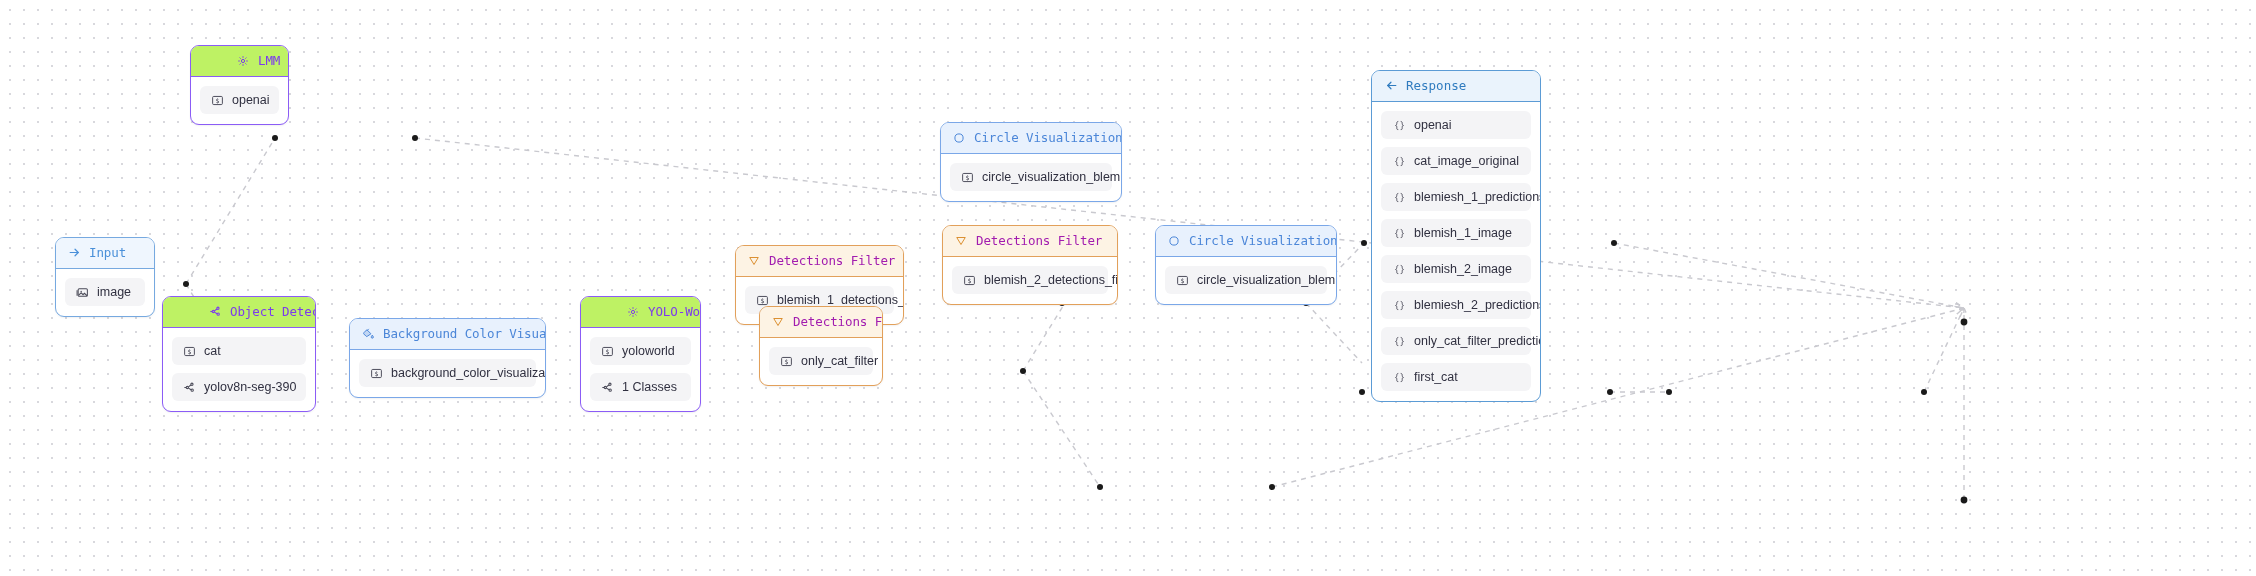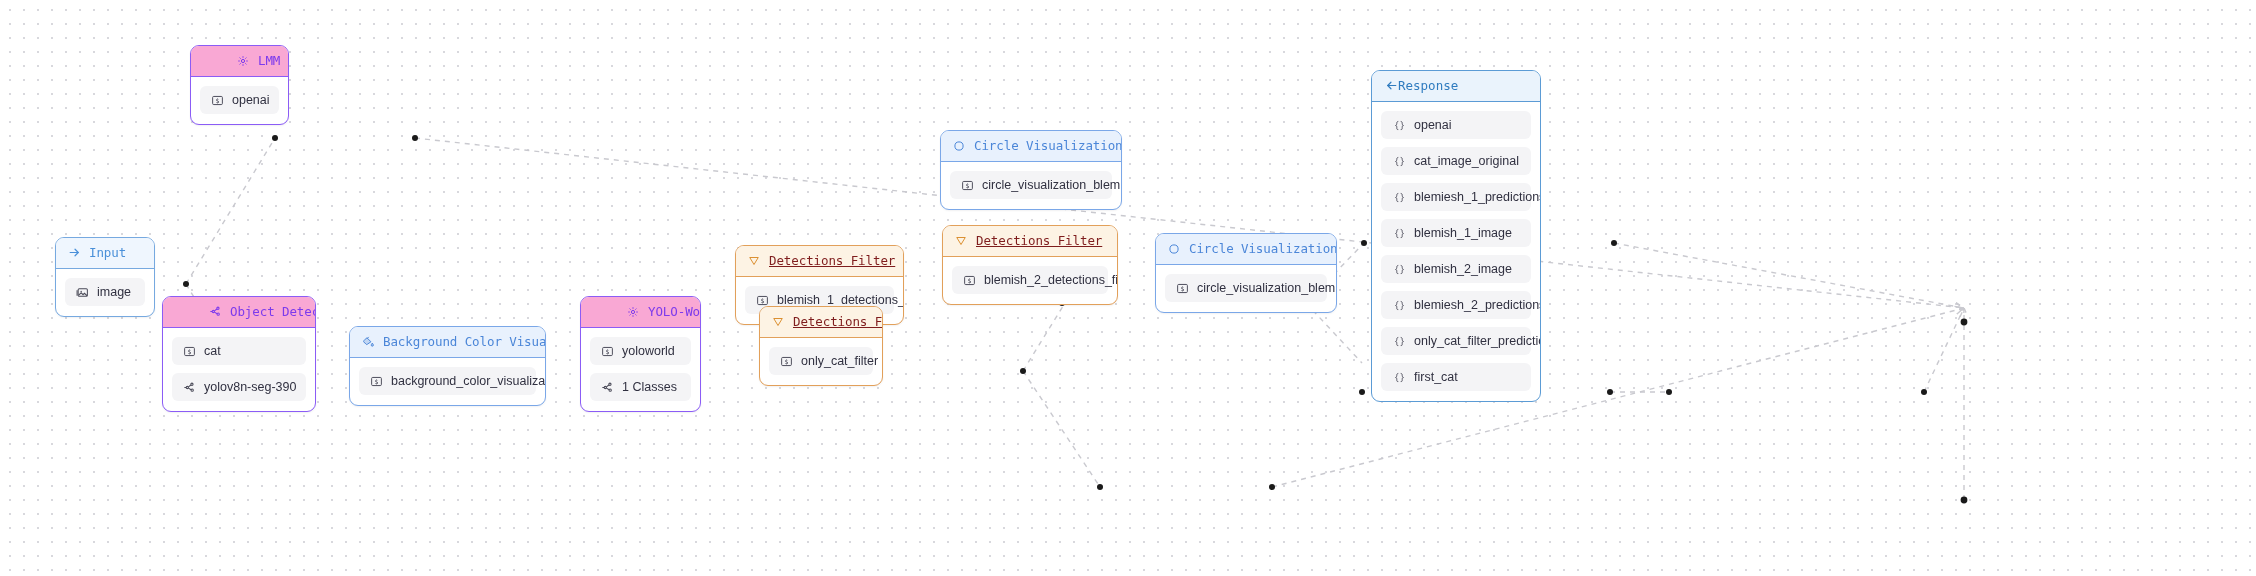--- a/index.html
+++ b/index.html
@@ -47,46 +47,46 @@
     padding: 7px 11px;
     font-size: 12.5px;
     color: #303040;
     white-space: nowrap;
   }
   .ficon { display: inline-flex; width: 13px; height: 13px; flex: 0 0 13px; align-items: center; justify-content: center; color: #4a4a58; }
   .hicon { display: inline-flex; width: 14px; height: 14px; flex: 0 0 14px; align-items: center; justify-content: center; }
 
   
   .v-purple { border: 1.3px solid #8b5cf6; }
-  .v-purple .node-head { background: #f9a8d4; color: #7c3aed; border-bottom: 1.3px solid #8b5cf6; padding-left: 45px; }
+  .v-purple .node-head { background: #bef264; color: #7c3aed; border-bottom: 1.3px solid #8b5cf6; padding-left: 45px; }
   .v-purple .hicon { color: #7c3aed; }
 
   .v-blue { border: 1.3px solid #76a9e0; margin-left: 28px; }
   .v-blue .node-head { background: #eff6fe; color: #4a90d9; border-bottom: 1.3px solid #76a9e0; }
   .v-blue .hicon { color: #4a90d9; }
 
-  .v-bluevis { border: 1.3px solid #7aa7e8; margin-top: 8px; }
+  .v-bluevis { border: 1.3px solid #7aa7e8; }
   .v-bluevis .node-head { background: #e8f1fd; color: #4b86d8; border-bottom: 1.3px solid #7aa7e8; }
   .v-bluevis .hicon { color: #4b86d8; }
 
   .v-orange { border: 1.3px solid #e9a martin; }
   .v-orange { border: 1.3px solid #e2a05a; }
-  .v-orange .node-head { background: #fdf3e4; color: #7f1d1d; border-bottom: 1.3px solid #e2a05a; text-decoration: underline; }
+  .v-orange .node-head { background: #fdf3e4; color: #a21caf; border-bottom: 1.3px solid #e2a05a; }
   .v-orange .hicon { color: #d98a28; }
 
   
   .panel {
     position: absolute;
     border: 1.4px solid #5b9bd5;
     border-radius: 9px;
     background: #fff;
     overflow: hidden;
   }
   .panel-head {
-    display: flex; align-items: center; gap: 0;
+    display: flex; align-items: center; gap: 8px;
     background: #eaf3fc;
     color: #2f7bbf;
     border-bottom: 1.4px solid #5b9bd5;
     padding: 7px 12px 8px 12px;
     font-family: "DejaVu Sans Mono", "Liberation Mono", monospace;
     font-size: 12.5px;
   }
   .panel-body { padding: 9px 9px 10px 9px; display: flex; flex-direction: column; gap: 8px; }
   .panel-body .field { padding: 7px 12px; }
 </style>

